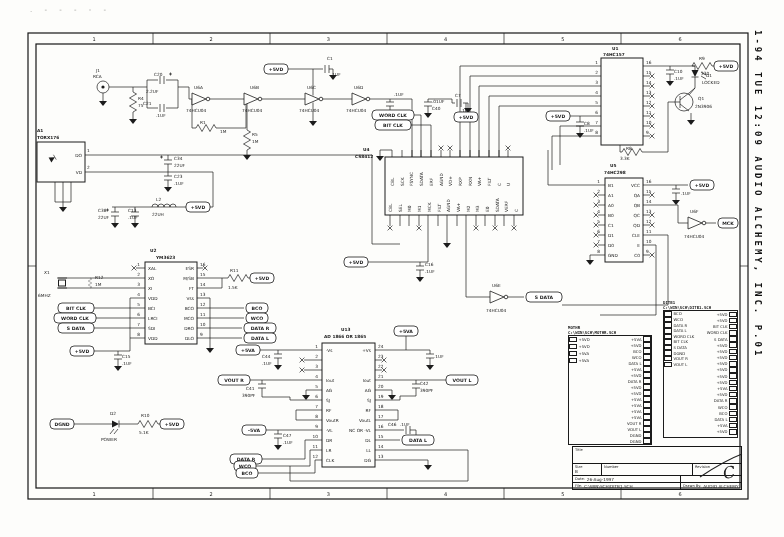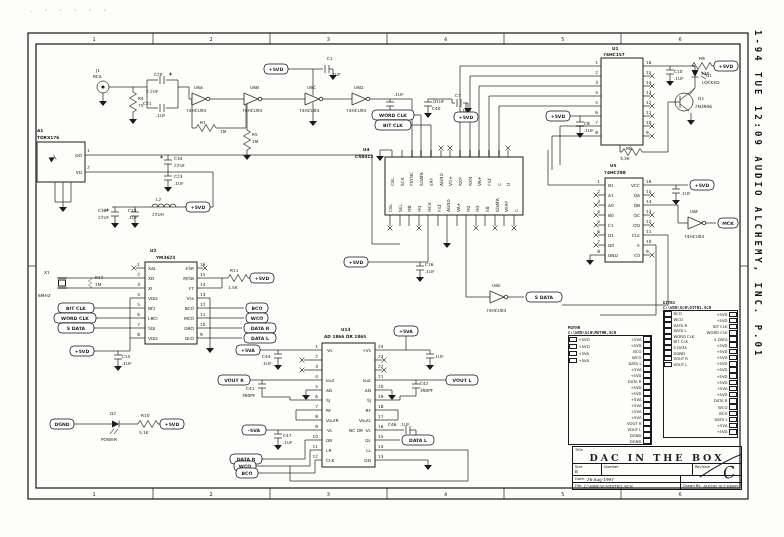--- a/index.html
+++ b/index.html
@@ -926,21 +926,20 @@
             <span class="pb"></span>
           </div>
         </div>
   </div>
 </div>
 
 <div id="titleblock" class="ov" style="left:572px;top:446px;width:168px;height:42px;">
   <div class="row" style="height:16px;">
     <div class="cell" style="flex:1;">
       <div class="lbl">Title</div>
-      <div class="bigtitle">DAC IN THE BOX</div>
     </div>
   </div>
   <div class="row" style="height:11px;">
     <div class="cell" style="width:24px;">
           <div class="lbl">Size</div>
           <div class="val">B</div>
         </div>
     <div class="cell" style="flex:1;">
           <div class="lbl">Number</div>
         </div>

